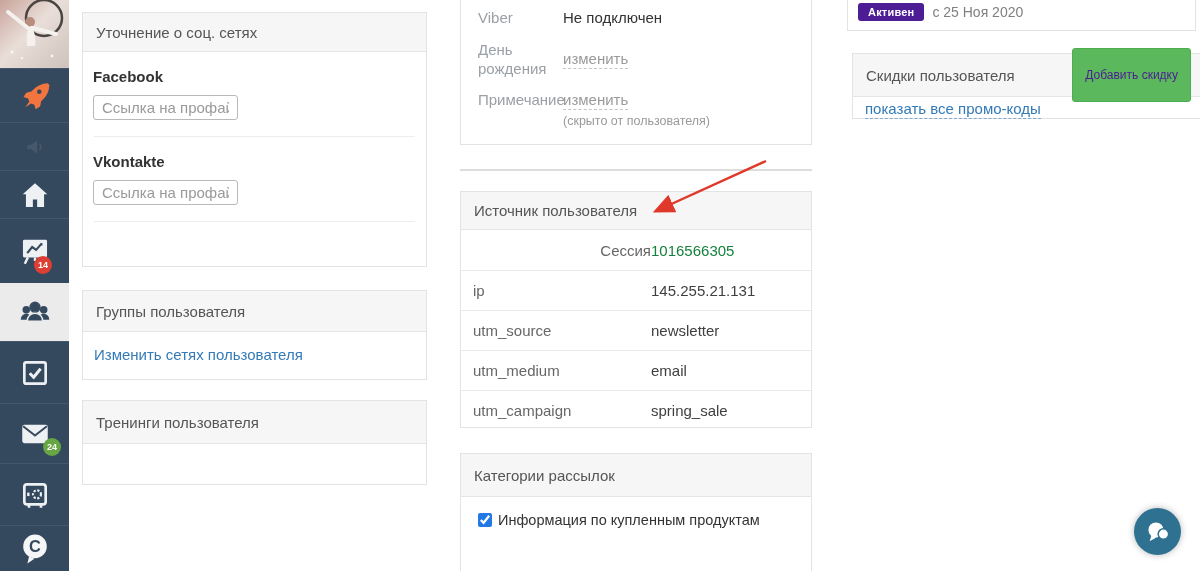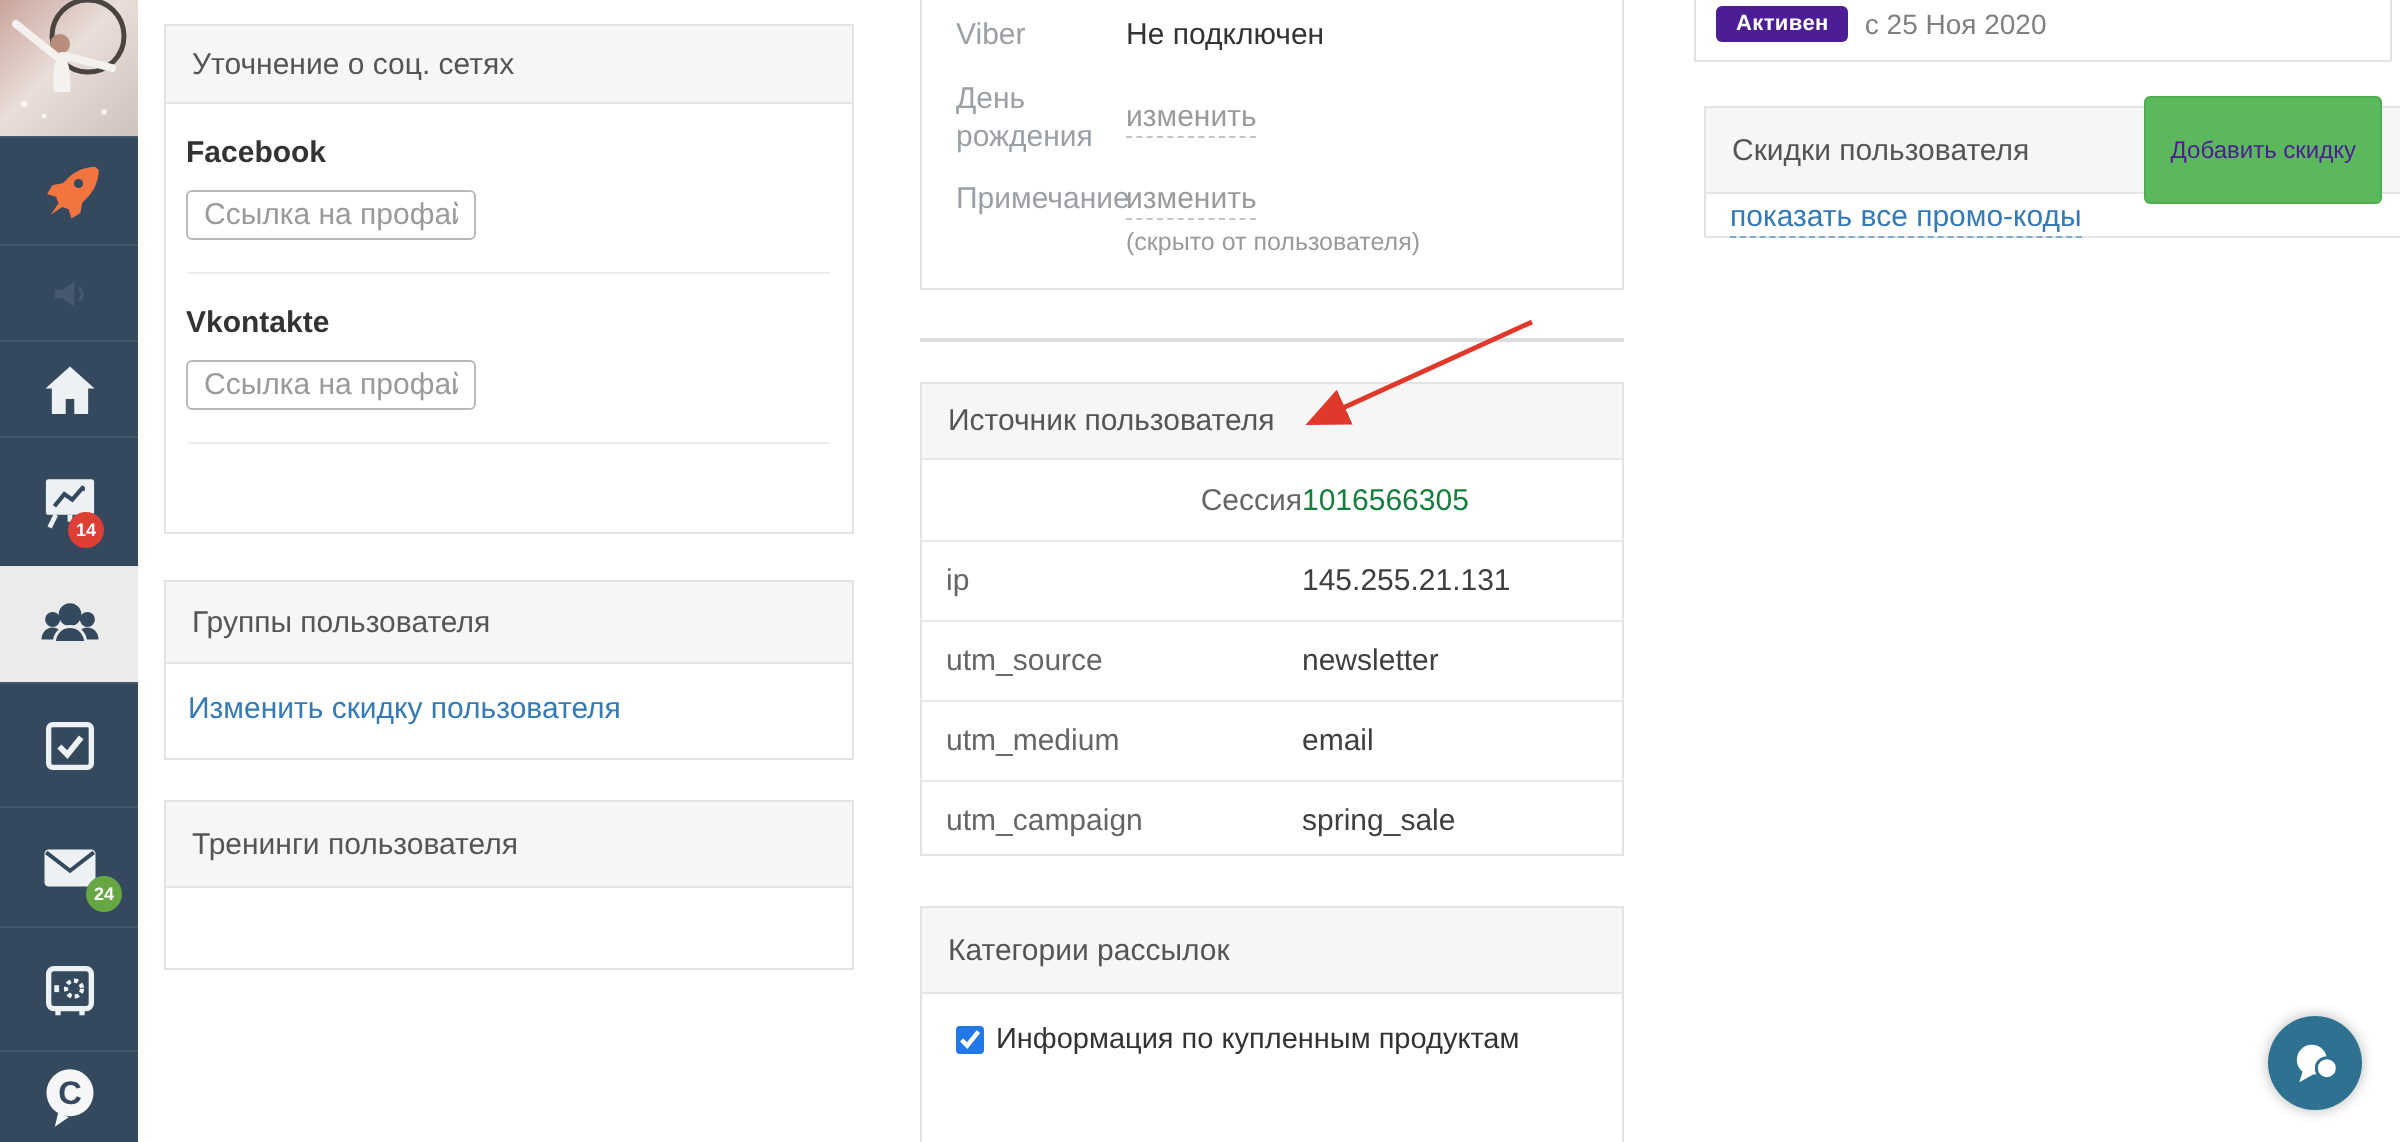--- a/index.html
+++ b/index.html
@@ -175,21 +175,21 @@
       <input class="text-input" type="text" placeholder="Ссылка на профайл" style="">
       <hr class="hr-line">
     </div>
   </div>
 
   <div class="panel" style="left:82px;top:290px;width:345px;height:90px;">
     <div class="panel-header h40">
       <span>Группы пользователя</span>
     </div>
     <div style="padding:14px 11px;">
-      <a class="blue-link">Изменить скидку пользователя</a>
+      <a class="blue-link">Изменить сетях пользователя</a>
     </div>
   </div>
 
   <div class="panel" style="left:82px;top:400px;width:345px;height:85px;">
     <div class="panel-header h42">
       <span>Тренинги пользователя</span>
     </div>
     <div style="height:42px;"></div>
   </div>
 

